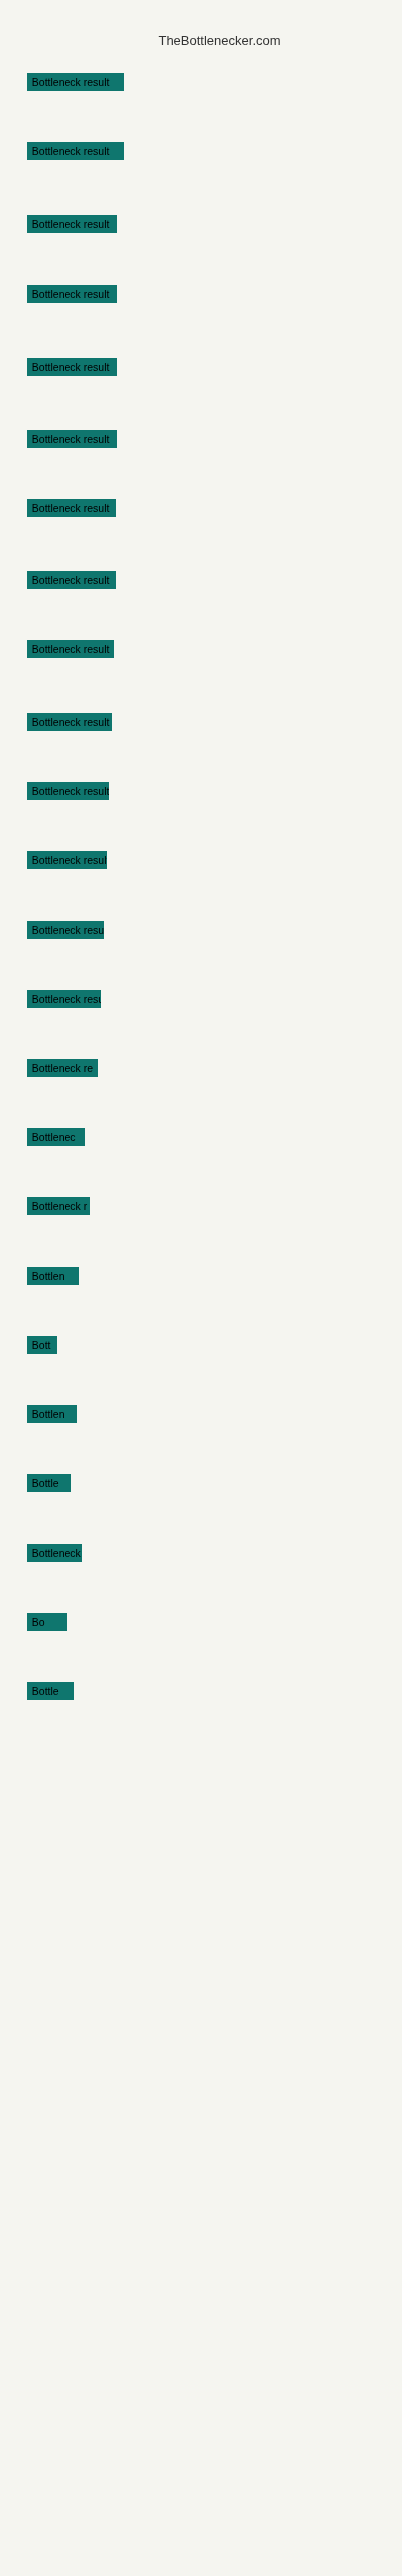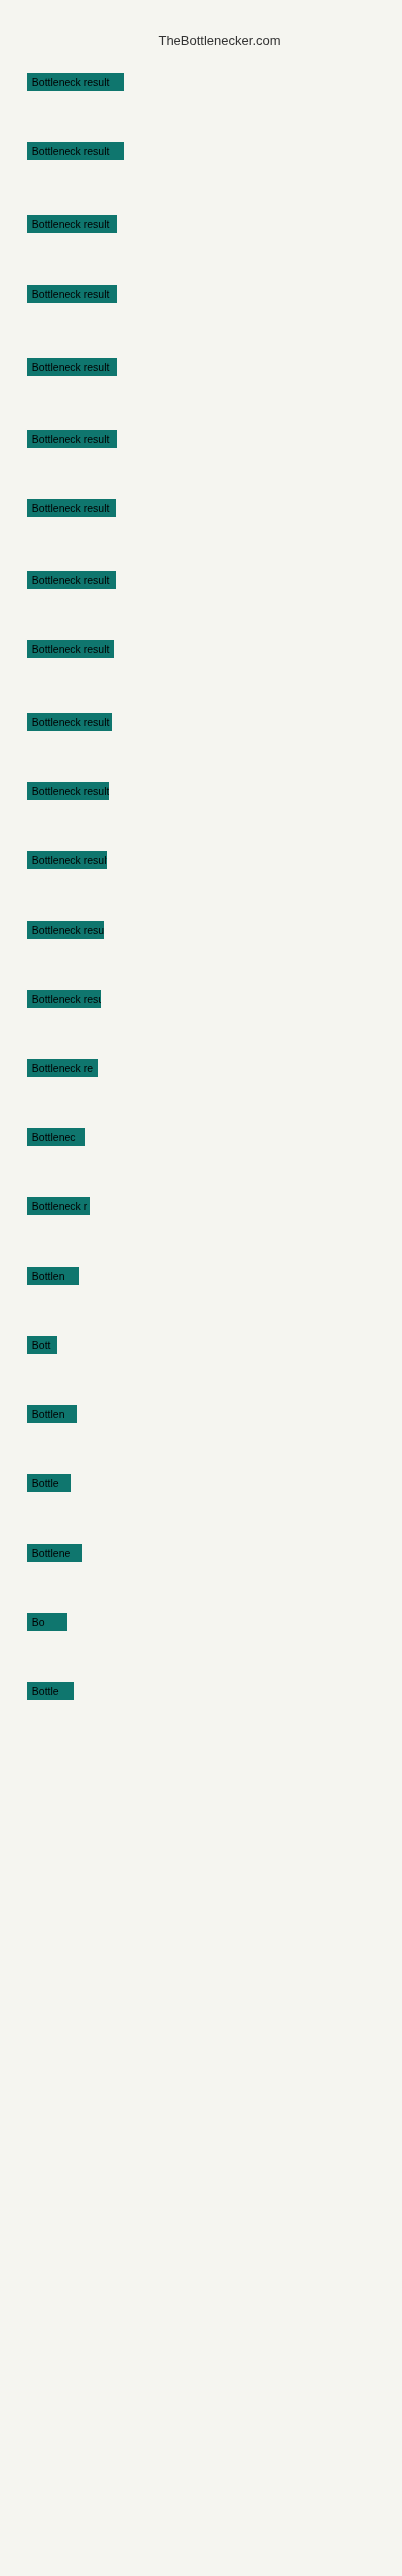--- a/index.html
+++ b/index.html
@@ -56,17 +56,17 @@
     <div class="bottleneck-item" style="top: 824px; width: 80px;">Bottleneck result</div>
     <div class="bottleneck-item" style="top: 894px; width: 77px;">Bottleneck result</div>
     <div class="bottleneck-item" style="top: 963px; width: 74px;">Bottleneck result</div>
     <div class="bottleneck-item" style="top: 1032px; width: 71px;">Bottleneck re</div>
     <div class="bottleneck-item" style="top: 1101px; width: 58px;">Bottlenec</div>
     <div class="bottleneck-item" style="top: 1170px; width: 63px;">Bottleneck r</div>
     <div class="bottleneck-item" style="top: 1240px; width: 52px;">Bottlen</div>
     <div class="bottleneck-item" style="top: 1309px; width: 30px;">Bott</div>
     <div class="bottleneck-item" style="top: 1378px; width: 50px;">Bottlen</div>
     <div class="bottleneck-item" style="top: 1447px; width: 44px;">Bottle</div>
-    <div class="bottleneck-item" style="top: 1517px; width: 55px;">Bottlene</div>
+    <div class="bottleneck-item" style="top: 1517px; width: 55px;">Bottleneck</div>
     <div class="bottleneck-item" style="top: 1586px; width: 40px;">Bo</div>
     <div class="bottleneck-item" style="top: 1655px; width: 47px;">Bottle</div>
   </div>
 
 
 </body></html>

